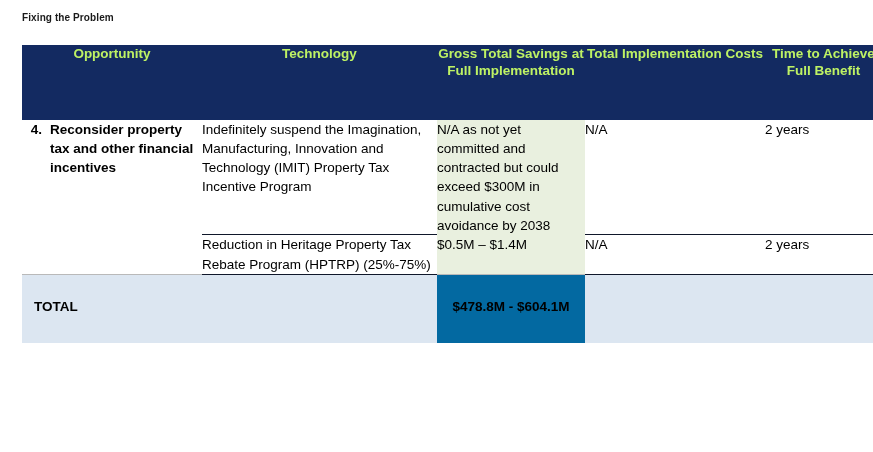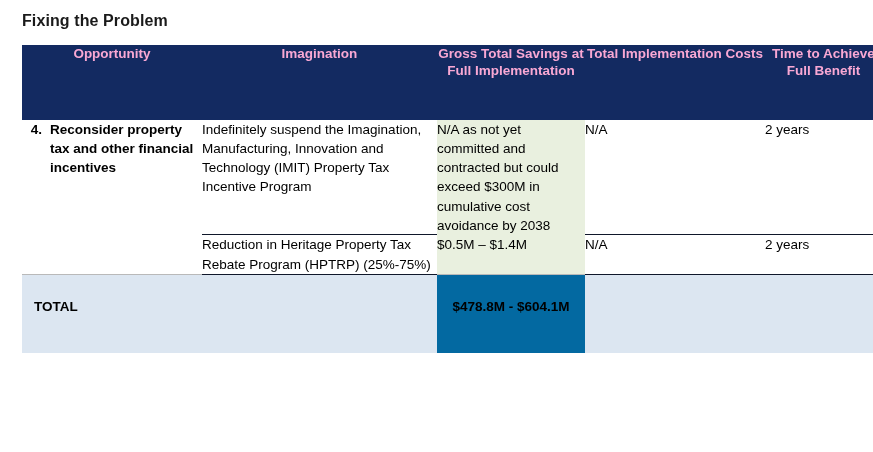--- a/index.html
+++ b/index.html
@@ -17,40 +17,40 @@
   .page {
     position: relative;
     width: 873px;
     height: 452px;
     box-sizing: border-box;
   }
   .doc-title {
     position: absolute;
     left: 22px;
     top: 12px;
-    font-size: 16px;
+    font-size: 10px;
     font-weight: bold;
     color: #1a1a1a;
     letter-spacing: 0.1px;
   }
   table.main {
     position: absolute;
     left: 22px;
     top: 45px;
     width: 840px;
     border-collapse: collapse;
     table-layout: fixed;
   }
   table.main th, table.main td {
     vertical-align: top;
     padding: 0;
   }
   thead th {
     background: #132a61;
-    color: #f9a8d4;
+    color: #bef264;
     font-size: 13.5px;
     font-weight: bold;
     text-align: center;
     vertical-align: middle;
     height: 75px;
     padding: 4px 6px;
     line-height: 1.28;
     border: none;
   }
   thead th.op { width: 180px; }
@@ -95,21 +95,21 @@
   }
   tr.total-row td {
     background: #dce6f1;
     border-bottom: none;
     border-top: 1px solid #b9b9b9;
     font-weight: bold;
     font-size: 13.5px;
     height: 52px;
     vertical-align: middle;
     padding-top: 6px;
-    padding-bottom: 20px;
+    padding-bottom: 10px;
   }
   tr.total-row td.total-label {
     padding-left: 12px;
     text-align: left;
   }
   tr.total-row td.total-green {
     background: #0369a1;
     text-align: center;
   }
   .nb { border-bottom: none !important; }
@@ -125,21 +125,21 @@
     <colgroup>
       <col style="width:180px">
       <col style="width:235px">
       <col style="width:148px">
       <col style="width:180px">
       <col style="width:117px">
     </colgroup>
     <thead>
       <tr>
         <th class="op">Opportunity</th>
-        <th class="init">Imagination</th>
+        <th class="init">Technology</th>
         <th class="gross">Gross Total Savings at Full Implementation</th>
         <th class="cost">Total Implementation Costs</th>
         <th class="time">Time to Achieve Full Benefit</th>
       </tr>
     </thead>
     <tbody>
       <tr>
         <td class="op-cell" rowspan="2" style="border-bottom:1px solid #b9b9b9;">
           <div class="op-inner">
             <span class="op-num">4.</span>

